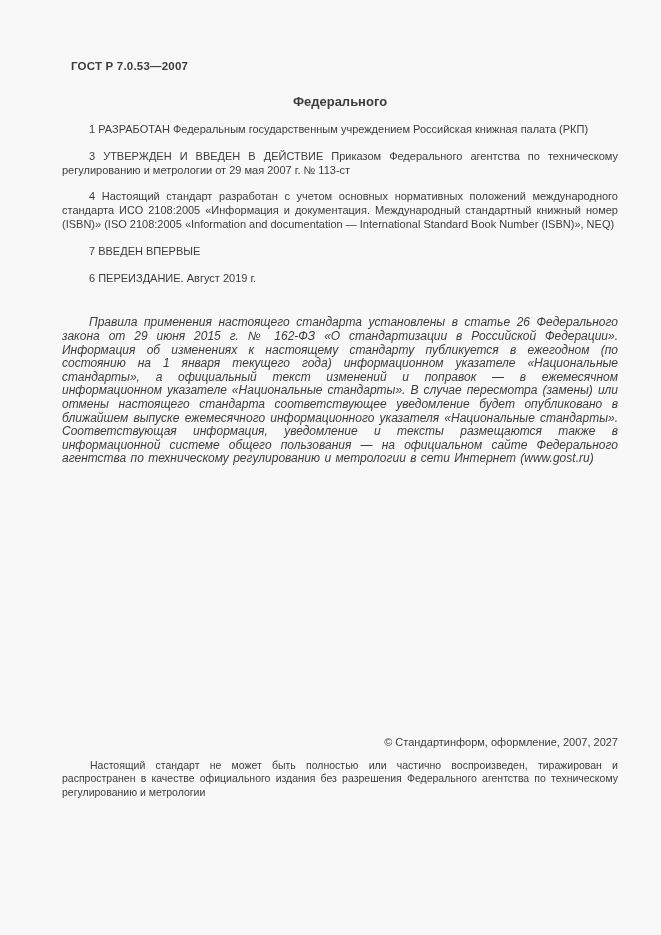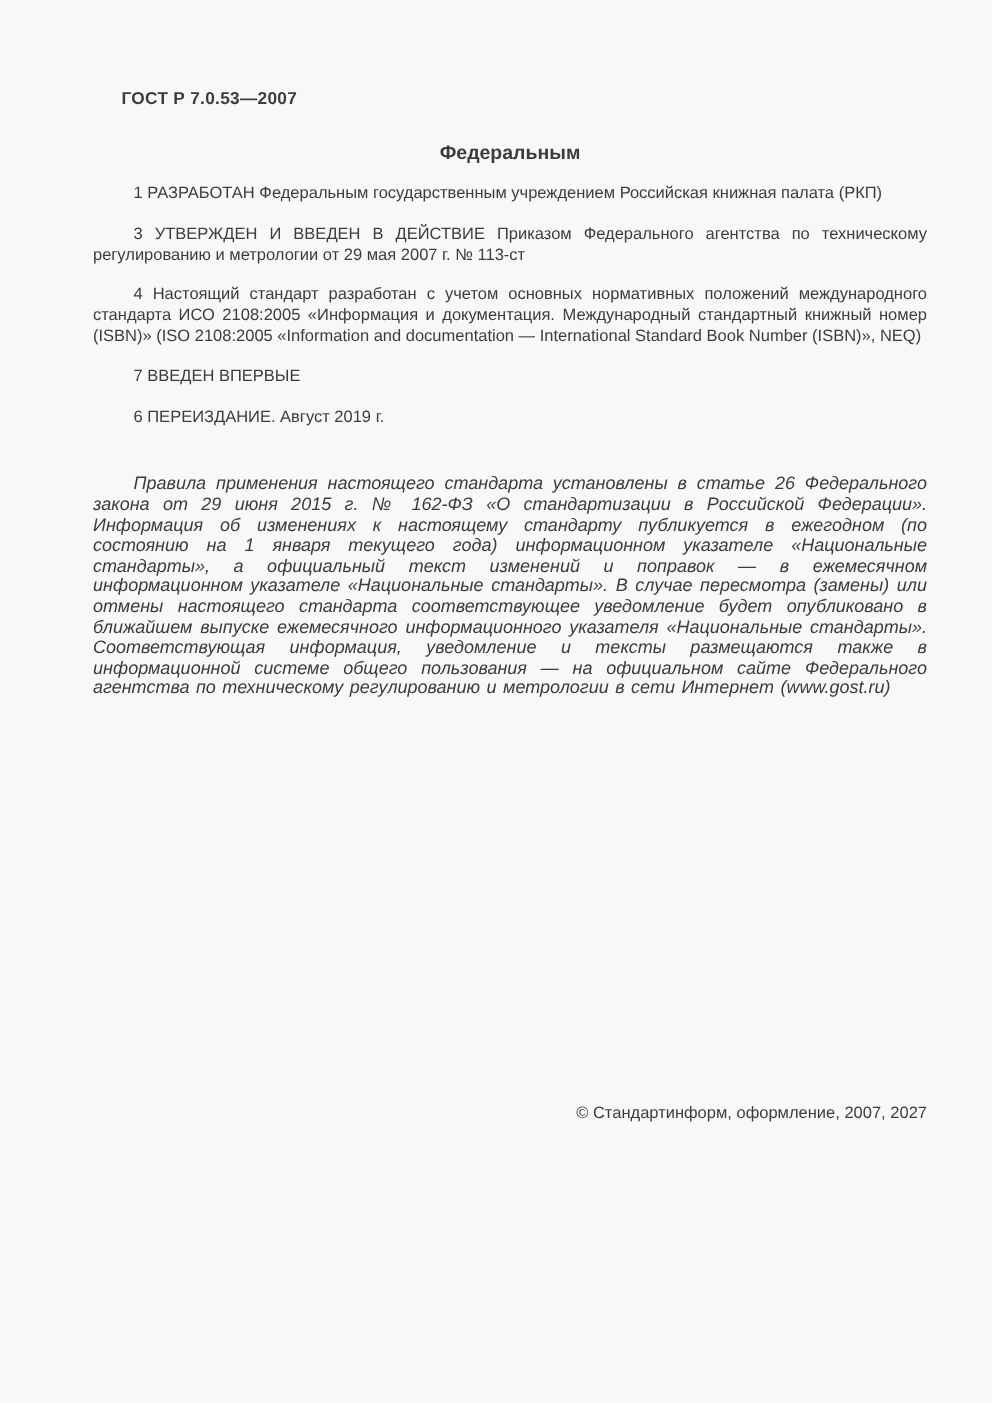--- a/index.html
+++ b/index.html
@@ -17,21 +17,21 @@
   .page {
     box-sizing: border-box;
     width: 661px;
     height: 935px;
     padding: 60px 43px 0 62px;
   }
   .standard-code {
     font-weight: bold;
     font-size: 11.5px;
     line-height: 13px;
-    margin-left: 19px;
+    margin-left: 9px;
     letter-spacing: 0.2px;
   }
   .page-title {
     text-align: center;
     font-weight: bold;
     font-size: 13px;
     line-height: 15px;
     margin-top: 21px;
   }
   .fw-item {
@@ -72,32 +72,33 @@
     margin-top: 4px;
   }
 </style>
 </head>
 <body>
 
 <div class="page">
 
   <div class="standard-code">ГОСТ Р 7.0.53—2007</div>
 
-  <div class="page-title">Федеральным</div>
+  <div class="page-title">Федерального</div>
 
   <p class="fw-item first">1 РАЗРАБОТАН Федеральным государственным учреждением Российская книжная палата (РКП)</p>
 
 
   <p class="fw-item">3 УТВЕРЖДЕН И ВВЕДЕН В ДЕЙСТВИЕ Приказом Федерального агентства по техническому регулированию и метрологии от 29 мая 2007 г. № 113-ст</p>
 
   <p class="fw-item">4 Настоящий стандарт разработан с учетом основных нормативных положений международного стандарта ИСО 2108:2005 «Информация и документация. Международный стандартный книжный номер (ISBN)» (ISO 2108:2005 «Information and documentation — International Standard Book Number (ISBN)», NEQ)</p>
 
   <p class="fw-item">7 ВВЕДЕН ВПЕРВЫЕ</p>
 
   <p class="fw-item">6 ПЕРЕИЗДАНИЕ. Август 2019 г.</p>
 
   <p class="application-note">Правила применения настоящего стандарта установлены в статье 26 Федерального закона от 29 июня 2015 г. № 162-ФЗ «О стандартизации в Российской Федерации». Информация об изменениях к настоящему стандарту публикуется в ежегодном (по состоянию на 1 января текущего года) информационном указателе «Национальные стандарты», а официальный текст изменений и поправок — в ежемесячном информационном указателе «Национальные стандарты». В случае пересмотра (замены) или отмены настоящего стандарта соответствующее уведомление будет опубликовано в ближайшем выпуске ежемесячного информационного указателя «Национальные стандарты». Соответствующая информация, уведомление и тексты размещаются также в информационной системе общего пользования — на официальном сайте Федерального агентства по техническому регулированию и метрологии в сети Интернет (www.gost.ru)</p>
 
   <div class="copyright-line">© Стандартинформ, оформление, 2007, 2027</div>
 
+  <p class="restriction">Настоящий стандарт не может быть полностью или частично воспроизведен, тиражирован и распространен в качестве официального издания без разрешения Федерального агентства по техническому регулированию и метрологии</p>
 
 
 </div>
 
 </body></html>

